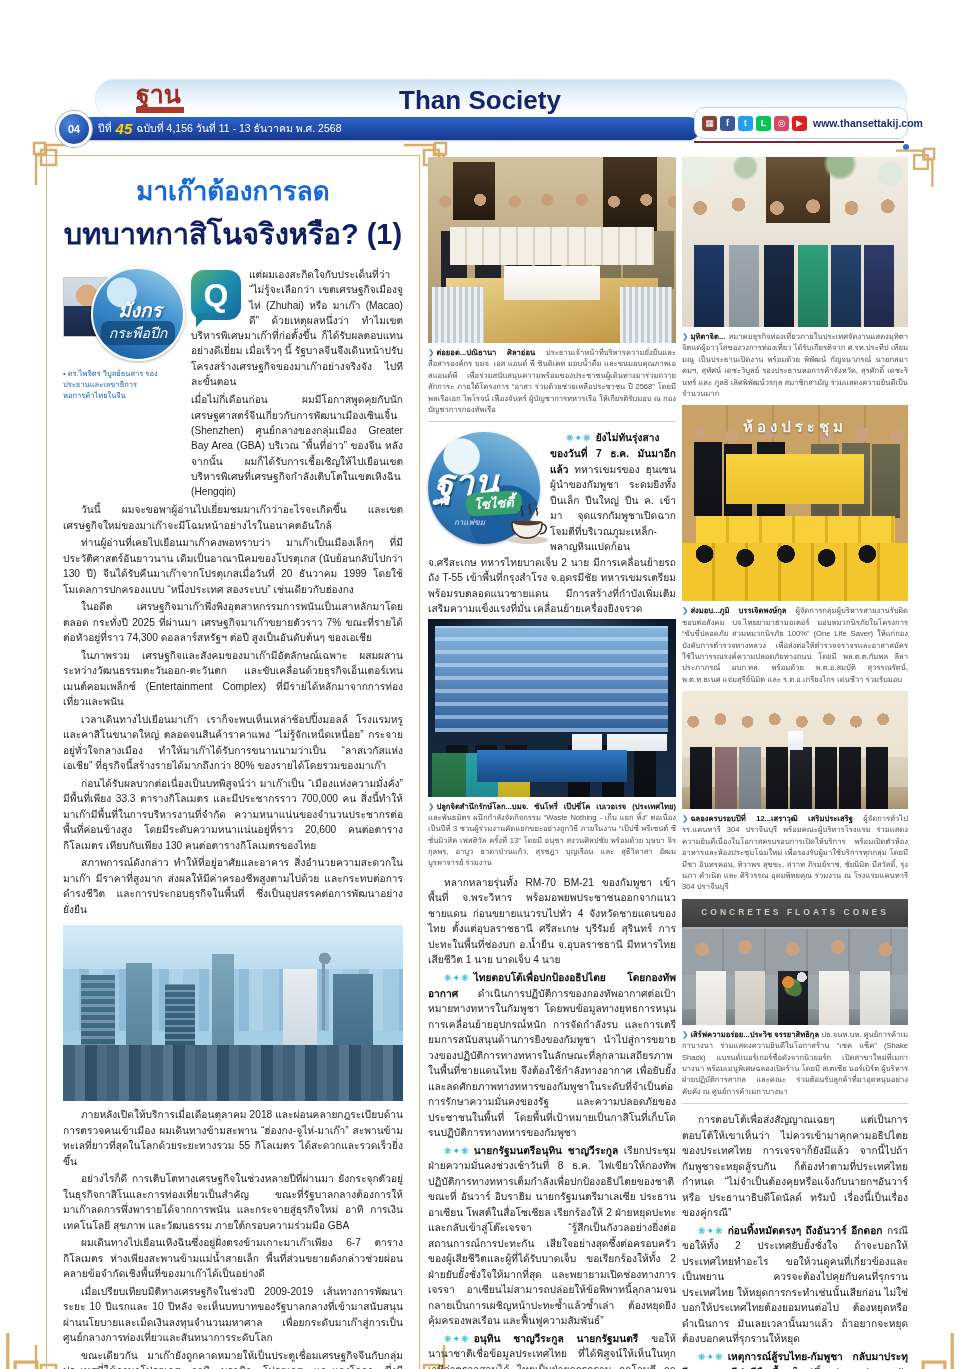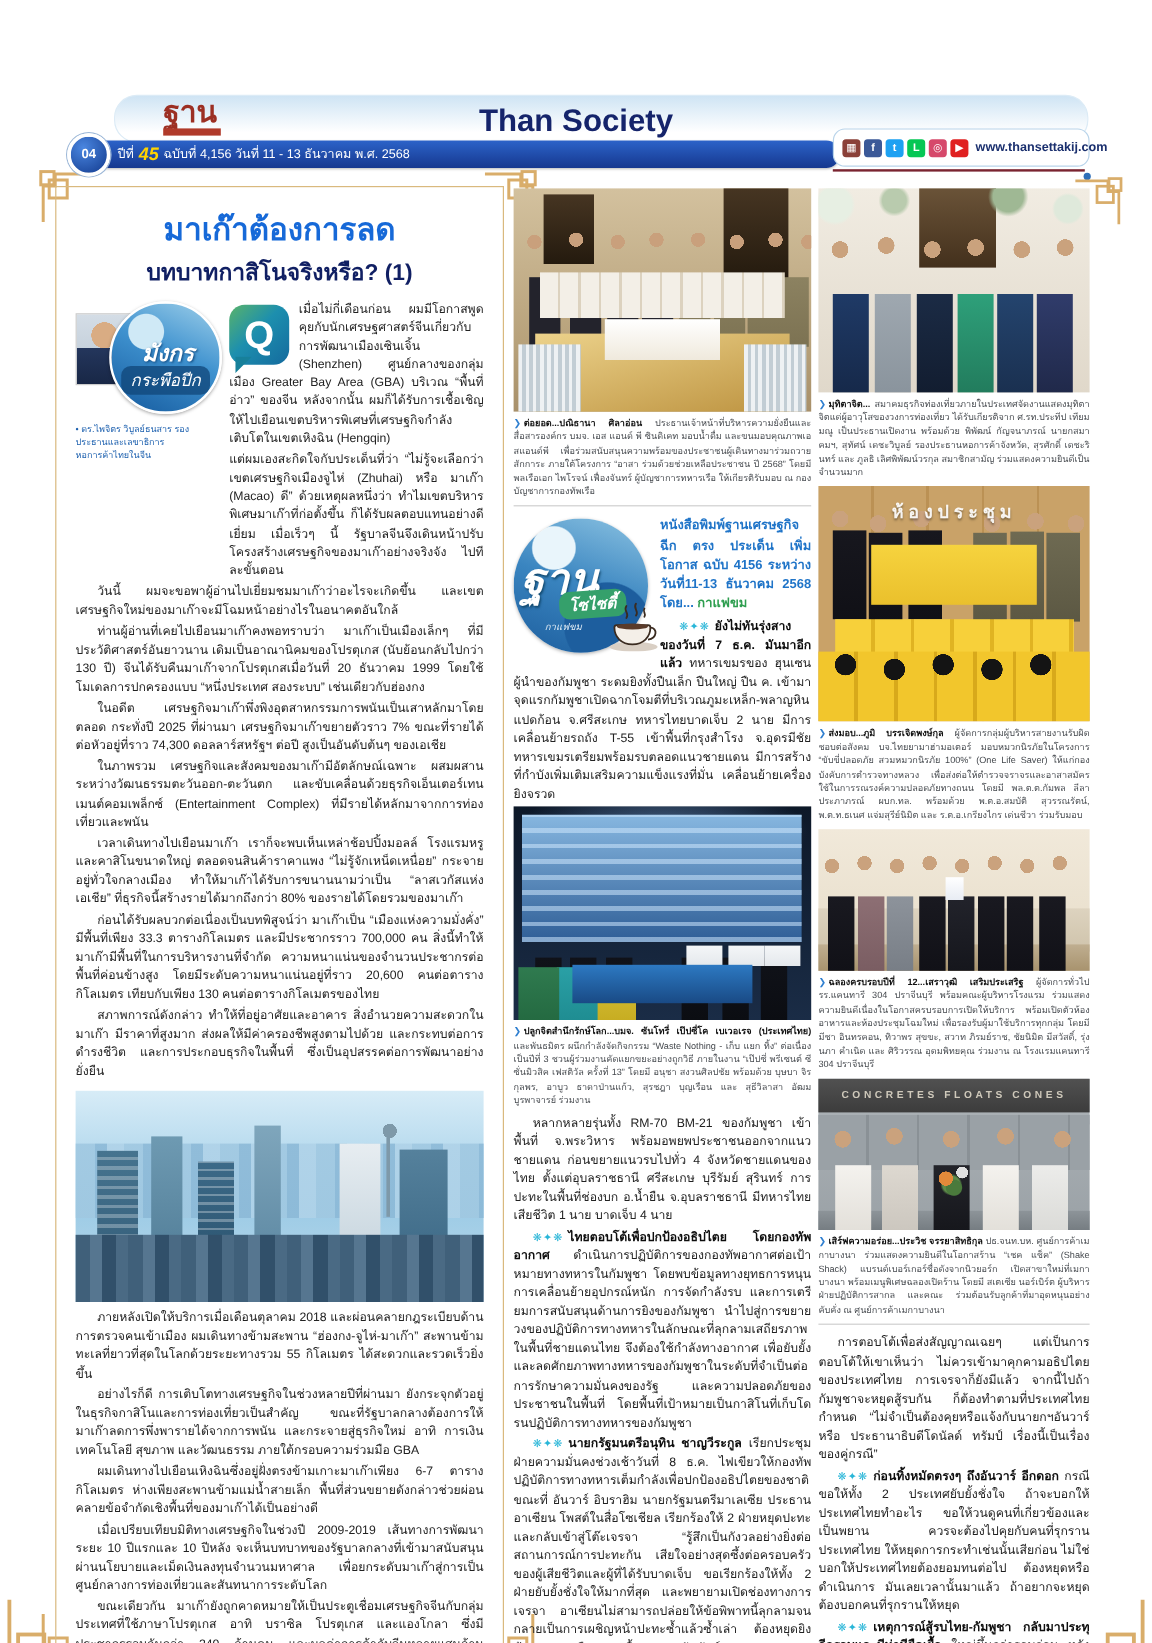--- a/index.html
+++ b/index.html
@@ -30,21 +30,21 @@
   .hdr-dot{position:absolute;left:903px;top:99px;width:6px;height:6px;border-radius:50%;background:#2f6fb8;}
 
   
   .orn{position:absolute;}
   .orn svg{display:block;}
 
   
   .left-frame{position:absolute;left:46px;top:110px;width:374px;height:1222px;border:1.5px solid #d9b97e;
               padding:12px 16px;box-sizing:border-box;}
   .headline1{text-align:center;font-size:26px;font-weight:bold;color:#1669d8;margin:2px 0 0;}
-  .headline2{text-align:center;font-size:19px;font-weight:bold;color:#101f63;margin:0 0 10px;}
+  .headline2{text-align:center;font-size:29px;font-weight:bold;color:#101f63;margin:0 0 10px;}
   .lead-row{display:flex;gap:10px;}
   .author-col{width:118px;flex:none;position:relative;height:150px;}
   .author-photo{position:absolute;left:0;top:10px;width:46px;height:58px;border:1px solid #ccc;
     background:linear-gradient(#24365c,#182746) no-repeat 50% 100%/100% 52%,
                radial-gradient(circle 11px at 50% 30%,#d9ac83 98%,transparent),
                linear-gradient(#d4dde6,#b9c6d2);}
   .badge{position:absolute;left:28px;top:0;width:90px;height:90px;border-radius:50%;
          background:radial-gradient(circle at 32% 26%,#cfe9f6 0 16%,transparent 17%),
                     linear-gradient(205deg,#9fd0ea 0%,#3f92cf 45%,#155a9e 100%);
          border:2px solid #fff;box-shadow:0 1px 3px rgba(0,0,0,.35);}
@@ -335,22 +335,22 @@
         <div class="author-photo"></div>
         <div class="badge">
           <span class="badge-top">มังกร</span>
           <span class="badge-bottom">กระพือปีก</span>
         </div>
         <div class="author-note">• ดร.ไพจิตร วิบูลย์ธนสาร รองประธานและเลขาธิการหอการค้าไทยในจีน</div>
       </div>
       <div class="lead-col">
         <span class="qicon">Q</span>
         <span style="display:block;">
+            <p class="">แต่ผมเองสะกิดใจกับประเด็นที่ว่า “ไม่รู้จะเลือกว่า เขตเศรษฐกิจเมืองจูไห่ (Zhuhai) หรือ มาเก๊า (Macao) ดี” ด้วยเหตุผลหนึ่งว่า ทำไมเขตบริหารพิเศษมาเก๊าที่ก่อตั้งขึ้น ก็ได้รับผลตอบแทนอย่างดีเยี่ยม เมื่อเร็วๆ นี้ รัฐบาลจีนจึงเดินหน้าปรับโครงสร้างเศรษฐกิจของมาเก๊าอย่างจริงจัง ไปทีละขั้นตอน</p>
             <p class="">เมื่อไม่กี่เดือนก่อน ผมมีโอกาสพูดคุยกับนักเศรษฐศาสตร์จีนเกี่ยวกับการพัฒนาเมืองเซินเจิ้น (Shenzhen) ศูนย์กลางของกลุ่มเมือง Greater Bay Area (GBA) บริเวณ “พื้นที่อ่าว” ของจีน หลังจากนั้น ผมก็ได้รับการเชื้อเชิญให้ไปเยือนเขตบริหารพิเศษที่เศรษฐกิจกำลังเติบโตในเขตเหิงฉิน (Hengqin)</p>
-            <p class="">แต่ผมเองสะกิดใจกับประเด็นที่ว่า “ไม่รู้จะเลือกว่า เขตเศรษฐกิจเมืองจูไห่ (Zhuhai) หรือ มาเก๊า (Macao) ดี” ด้วยเหตุผลหนึ่งว่า ทำไมเขตบริหารพิเศษมาเก๊าที่ก่อตั้งขึ้น ก็ได้รับผลตอบแทนอย่างดีเยี่ยม เมื่อเร็วๆ นี้ รัฐบาลจีนจึงเดินหน้าปรับโครงสร้างเศรษฐกิจของมาเก๊าอย่างจริงจัง ไปทีละขั้นตอน</p>
           </span>
       </div>
     </div>
 
     <div class="body-text">
         <p class="para">วันนี้ ผมจะขอพาผู้อ่านไปเยี่ยมชมมาเก๊าว่าอะไรจะเกิดขึ้น และเขตเศรษฐกิจใหม่ของมาเก๊าจะมีโฉมหน้าอย่างไรในอนาคตอันใกล้</p>
         <p class="para">ท่านผู้อ่านที่เคยไปเยือนมาเก๊าคงพอทราบว่า มาเก๊าเป็นเมืองเล็กๆ ที่มีประวัติศาสตร์อันยาวนาน เดิมเป็นอาณานิคมของโปรตุเกส (นับย้อนกลับไปกว่า 130 ปี) จีนได้รับคืนมาเก๊าจากโปรตุเกสเมื่อวันที่ 20 ธันวาคม 1999 โดยใช้โมเดลการปกครองแบบ “หนึ่งประเทศ สองระบบ” เช่นเดียวกับฮ่องกง</p>
         <p class="para">ในอดีต เศรษฐกิจมาเก๊าพึ่งพิงอุตสาหกรรมการพนันเป็นเสาหลักมาโดยตลอด กระทั่งปี 2025 ที่ผ่านมา เศรษฐกิจมาเก๊าขยายตัวราว 7% ขณะที่รายได้ต่อหัวอยู่ที่ราว 74,300 ดอลลาร์สหรัฐฯ ต่อปี สูงเป็นอันดับต้นๆ ของเอเชีย</p>
         <p class="para">ในภาพรวม เศรษฐกิจและสังคมของมาเก๊ามีอัตลักษณ์เฉพาะ ผสมผสานระหว่างวัฒนธรรมตะวันออก-ตะวันตก และขับเคลื่อนด้วยธุรกิจเอ็นเตอร์เทนเมนต์คอมเพล็กซ์ (Entertainment Complex) ที่มีรายได้หลักมาจากการท่องเที่ยวและพนัน</p>
         <p class="para">เวลาเดินทางไปเยือนมาเก๊า เราก็จะพบเห็นเหล่าช้อปปิ้งมอลล์ โรงแรมหรู และคาสิโนขนาดใหญ่ ตลอดจนสินค้าราคาแพง “ไม่รู้จักเหน็ดเหนื่อย” กระจายอยู่ทั่วใจกลางเมือง ทำให้มาเก๊าได้รับการขนานนามว่าเป็น “ลาสเวกัสแห่งเอเชีย” ที่ธุรกิจนี้สร้างรายได้มากถึงกว่า 80% ของรายได้โดยรวมของมาเก๊า</p>
@@ -386,24 +386,20 @@
         <span class="coffee-cup">
           <svg width="46" height="44" viewBox="0 0 46 44">
             <ellipse cx="22" cy="40" rx="20" ry="4" fill="#d9cfc4"></ellipse>
             <path d="M8 22 h26 a2 2 0 0 1 2 2 c0 8 -6 14 -15 14 s-15 -6 -15 -14 a2 2 0 0 1 2 -2z" fill="#f4efe8" stroke="#3a2b20" stroke-width="1.5"></path>
             <path d="M36 24 c6 0 6 9 -2 10" fill="none" stroke="#3a2b20" stroke-width="1.5"></path>
             <ellipse cx="21" cy="23" rx="13" ry="2.5" fill="#5a3b2a"></ellipse>
             <path d="M16 6 c-3 4 3 6 0 10 M24 4 c-3 4 3 6 0 10 M31 8 c-2 3 2 4 0 7" fill="none" stroke="#3a2b20" stroke-width="1.5" stroke-linecap="round"></path>
           </svg>
         </span>
       </div>
-      <p class="coffee-intro">
-        <span>หนังสือพิมพ์ฐานเศรษฐกิจ ฉีก ตรง ประเด็น เพิ่มโอกาส ฉบับ 4156 ระหว่าง วันที่11-13 ธันวาคม 2568 โดย...</span>
-        <span class="kafae">กาแฟขม</span>
-      </p>
       <div>
           <div class="sec"><span class="mk">❋✦❋</span><b>ยังไม่ทันรุ่งสาง ของวันที่ 7 ธ.ค. มันมาอีกแล้ว </b>ทหารเขมรของ ฮุนเซน ผู้นำของกัมพูชา ระดมยิงทั้งปืนเล็ก ปืนใหญ่ ปืน ค. เข้ามา จุดแรกกัมพูชาเปิดฉากโจมตีที่บริเวณภูมะเหล็ก-พลาญหินแปดก้อน จ.ศรีสะเกษ ทหารไทยบาดเจ็บ 2 นาย มีการเคลื่อนย้ายรถถัง T-55 เข้าพื้นที่กรุงสำโรง จ.อุดรมีชัย ทหารเขมรเตรียมพร้อมรบตลอดแนวชายแดน มีการสร้างที่กำบังเพิ่มเติมเสริมความแข็งแรงที่มั่น เคลื่อนย้ายเครื่องยิงจรวด</div>
         </div>
     </div>
 
     <div class="photo photo-m2"></div>
     <div class="caption-wrap">
         <p class="caption"><span class="arr">❯</span><b>ปลูกจิตสำนึกรักษ์โลก...บมจ. ซันโทรี่ เป๊ปซี่โค เบเวอเรจ (ประเทศไทย) </b>และพันธมิตร ผนึกกำลังจัดกิจกรรม “Waste Nothing - เก็บ แยก ทิ้ง” ต่อเนื่องเป็นปีที่ 3 ชวนผู้ร่วมงานคัดแยกขยะอย่างถูกวิธี ภายในงาน “เป๊ปซี่ พรีเซนต์ ซีซั่นมิวสิค เฟสติวัล ครั้งที่ 13” โดยมี อนุชา สงวนศิลปชัย พร้อมด้วย บุษบา จิรกุลพร, อาบูว ธาดาป่านแก้ว, สุรชฎา บุญเรือน และ สุธีวิลาสา อัฒมบูรพาจารย์ ร่วมงาน</p>
       </div>
 

